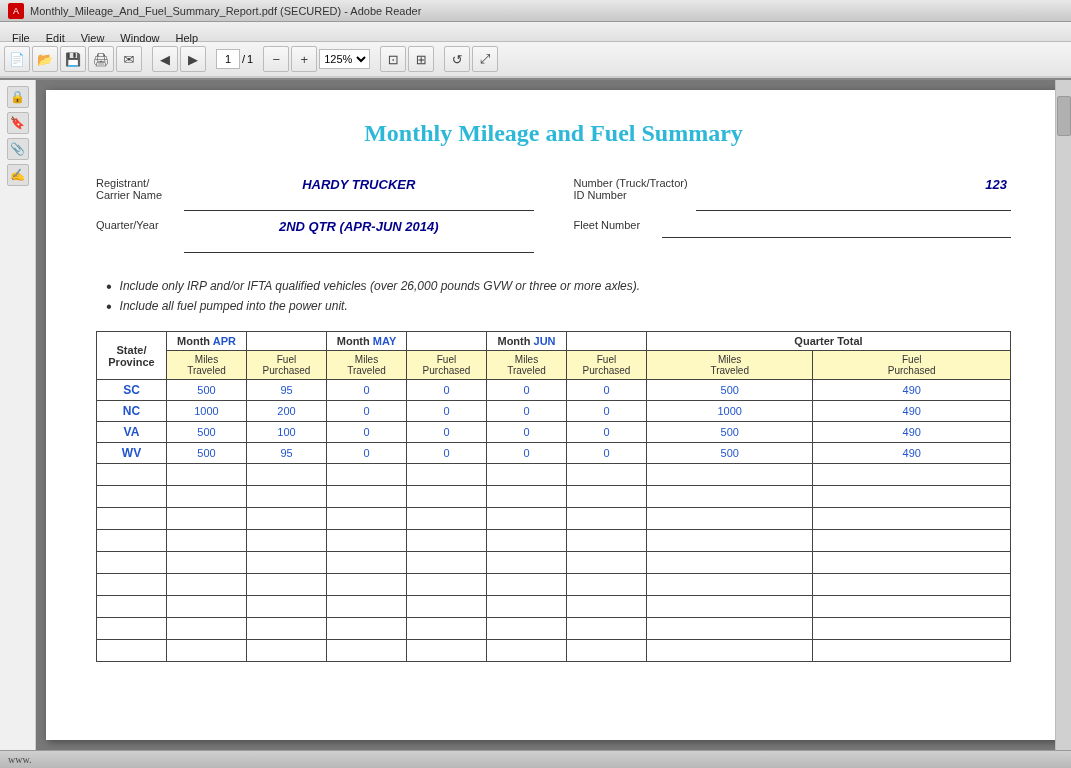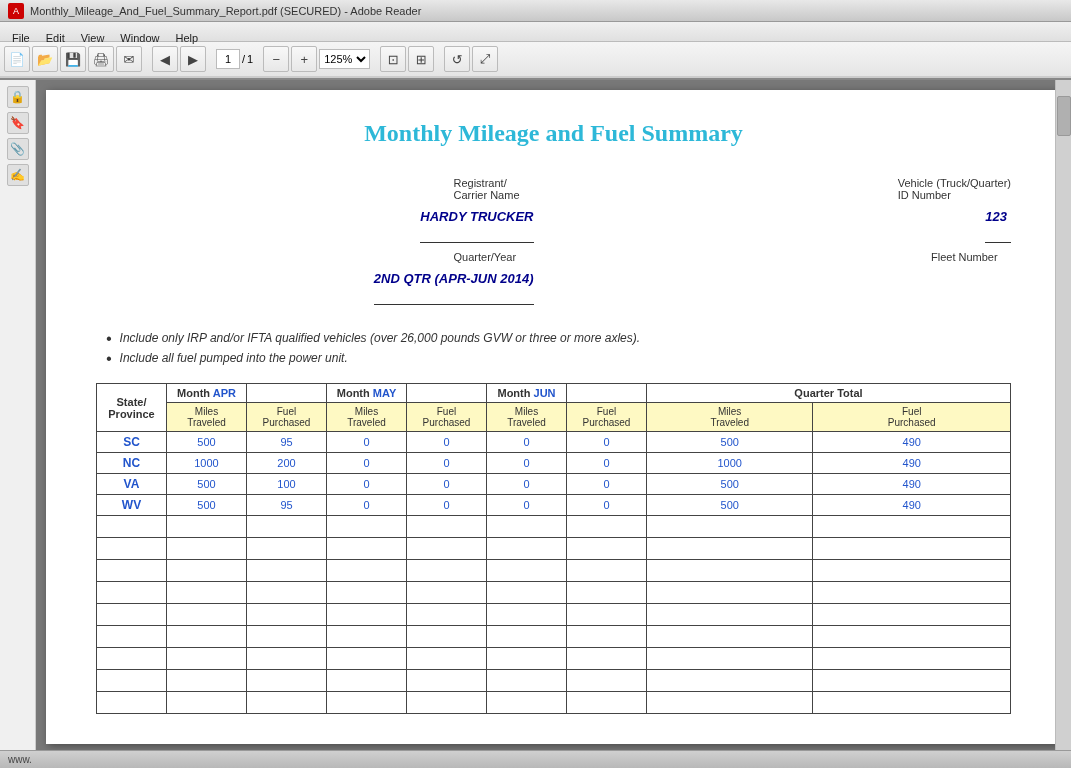--- a/index.html
+++ b/index.html
@@ -106,24 +106,23 @@
 
     
     .form-section {
       display: grid;
       grid-template-columns: 1fr 1fr;
       gap: 0 40px;
       margin-bottom: 18px;
     }
     .form-row {
       display: flex;
-      align-items: flex-end;
+      align-items: flex-start;
       gap: 8px;
       margin-bottom: 8px;
-      flex-direction: column;
     }
     .form-label { font-size: 11px; color: #333; white-space: nowrap; min-width: 80px; }
     .form-value {
       flex: 1;
       border-bottom: 1px solid #333;
       text-align: center;
       font-size: 13px;
       font-weight: bold;
       color: #00008b;
       padding-bottom: 18px;
@@ -180,20 +179,21 @@
       left: 0;
       right: 0;
       height: 18px;
       background: linear-gradient(to bottom, #d0d0d0, #b8b8b8);
       border-top: 1px solid #999;
       display: flex;
       align-items: center;
       padding: 0 8px;
       font-size: 10px;
       color: #444;
+      font-family: Liberation Serif, serif;
     }
 
     
     .scrollbar {
       position: absolute;
       right: 0;
       top: 80px;
       width: 16px;
       height: calc(768px - 80px - 18px);
       background: #d0d0d0;
@@ -281,21 +281,21 @@
           <div class="form-value">HARDY TRUCKER</div>
         </div>
         <div class="form-row">
           <div class="form-label">Quarter/Year</div>
           <div class="form-value">2ND QTR (APR-JUN 2014)</div>
         </div>
       </div>
       <div>
         <div class="form-row">
           <div class="form-label">
-            <span>Vehicle (Truck/Quarter)</span><br>
+            <span>Number (Truck/Tractor)</span><br>
             <span>ID Number</span>
           </div>
           <div class="form-value form-value-right">123</div>
         </div>
         <div class="form-row">
           <div class="form-label">Fleet Number</div>
           <div class="form-value"></div>
         </div>
       </div>
     </div>

